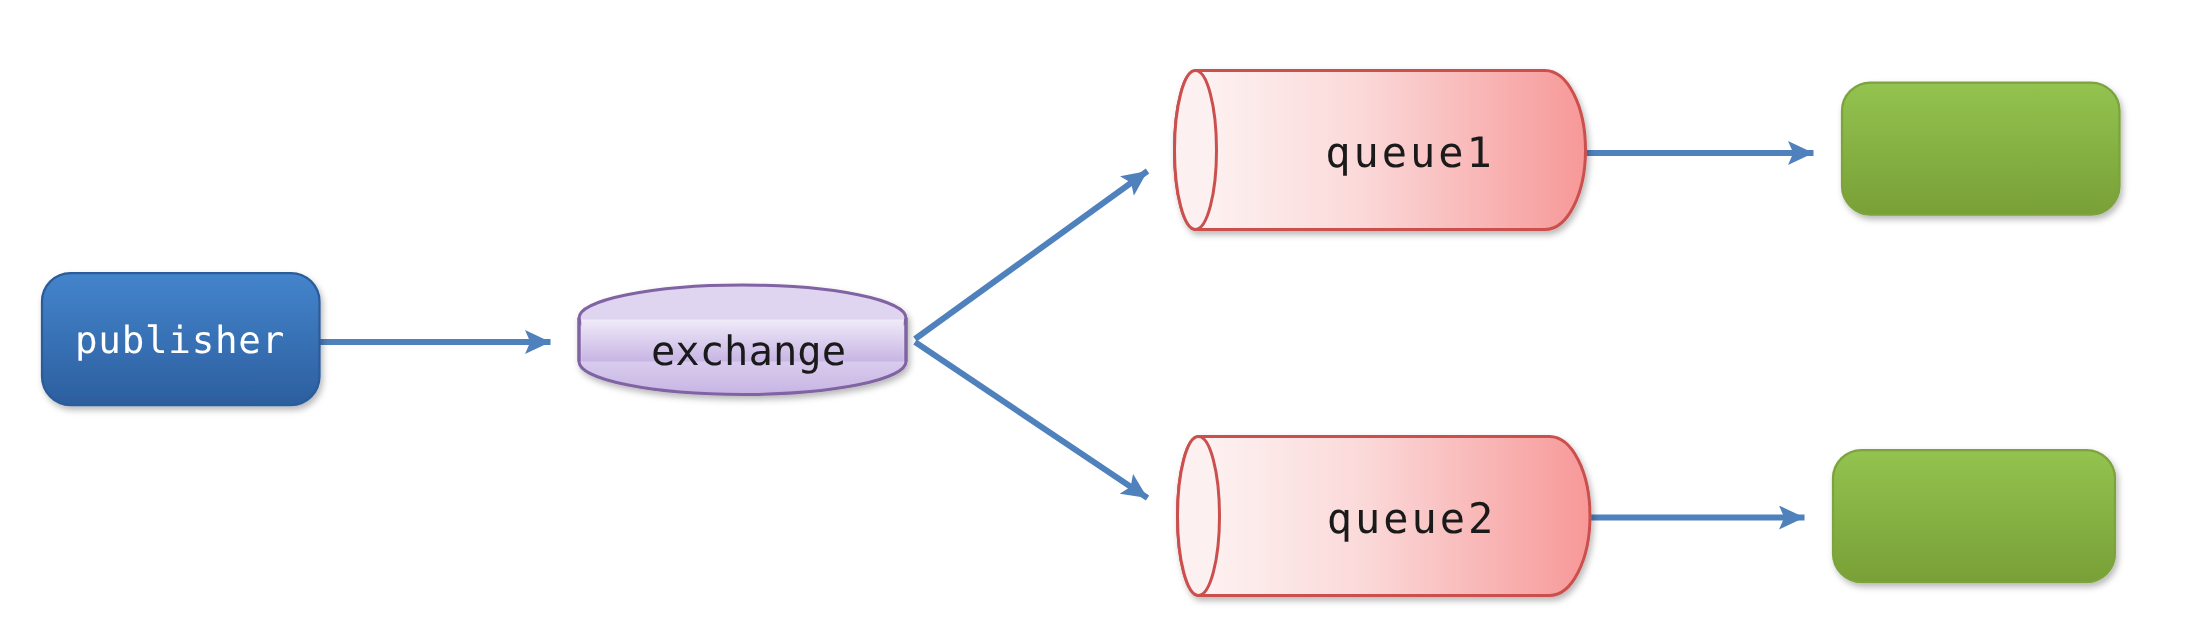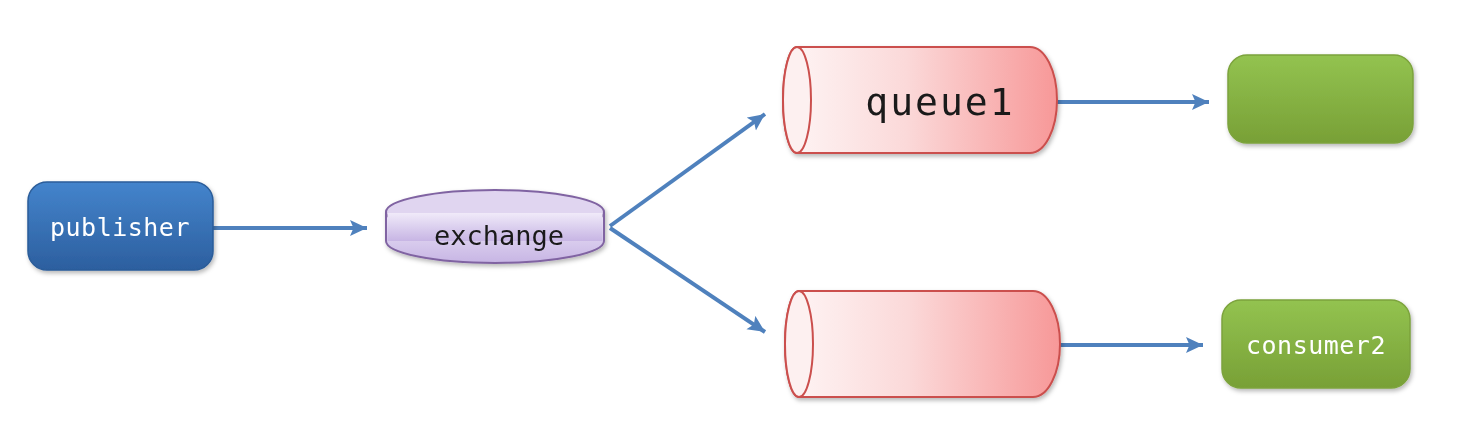--- a/index.html
+++ b/index.html
@@ -29,21 +29,21 @@
   .lbl-publisher {
     left: 120px; top: 227px;
     font-size: 25px; color: #ffffff; letter-spacing: 0.5px;
   }
   .lbl-exchange {
     left: 499px; top: 235px;
     font-size: 27px; color: #1a1a1a;
   }
   .lbl-queue1 {
     left: 940px; top: 102px;
-    font-size: 38px; color: #1a1a1a; letter-spacing: 2px;
+    font-size: 28px; color: #1a1a1a; letter-spacing: 2px;
   }
   .lbl-queue2 {
     left: 941px; top: 346px;
     font-size: 28px; color: #1a1a1a; letter-spacing: 2px;
   }
   .lbl-consumer1 {
     left: 1323px; top: 100px;
     font-size: 25px; color: #ffffff; letter-spacing: 0.5px;
   }
   .lbl-consumer2 {
@@ -117,15 +117,15 @@
     </g>
 
     <g filter="url(#ds)">
       <rect x="1222" y="300" width="188" height="88" rx="19" ry="19" fill="url(#gradCon)" stroke="#7ca33c" stroke-width="1.5"></rect>
     </g>
   </svg>
 
   <div class="node-label lbl-publisher">publisher</div>
   <div class="node-label lbl-exchange">exchange</div>
   <div class="node-label lbl-queue1">queue1</div>
-  <div class="node-label lbl-consumer2">consumer2</div>
+  <div class="node-label lbl-queue2">queue2</div>
 
 </div>
 
 </body></html>

